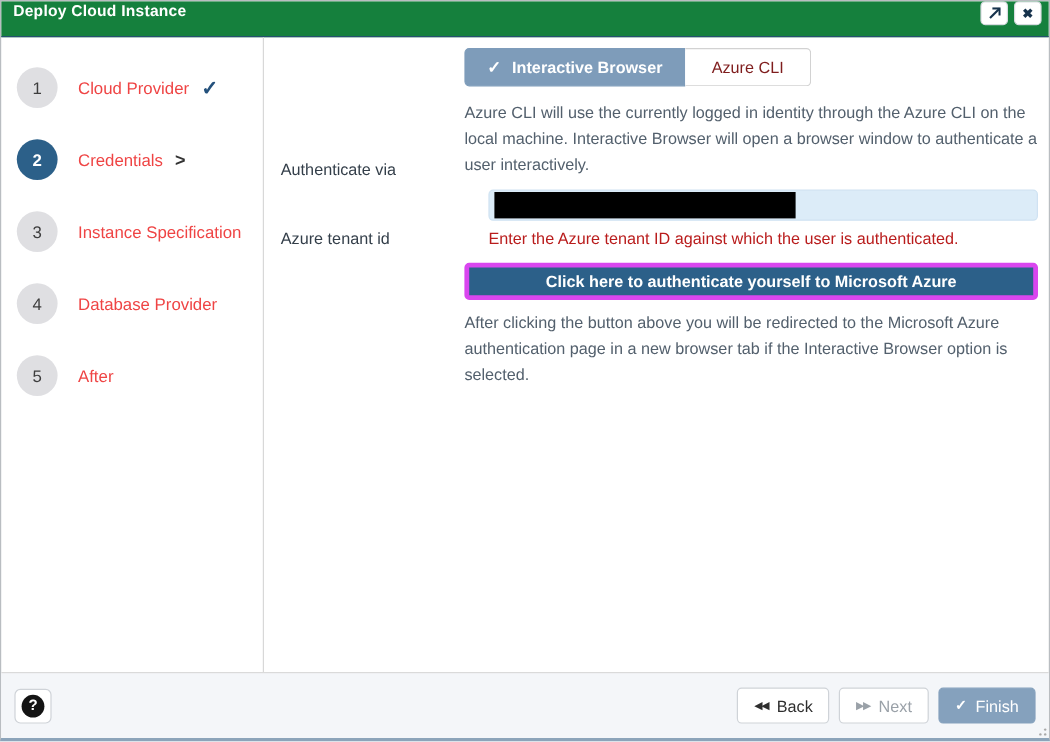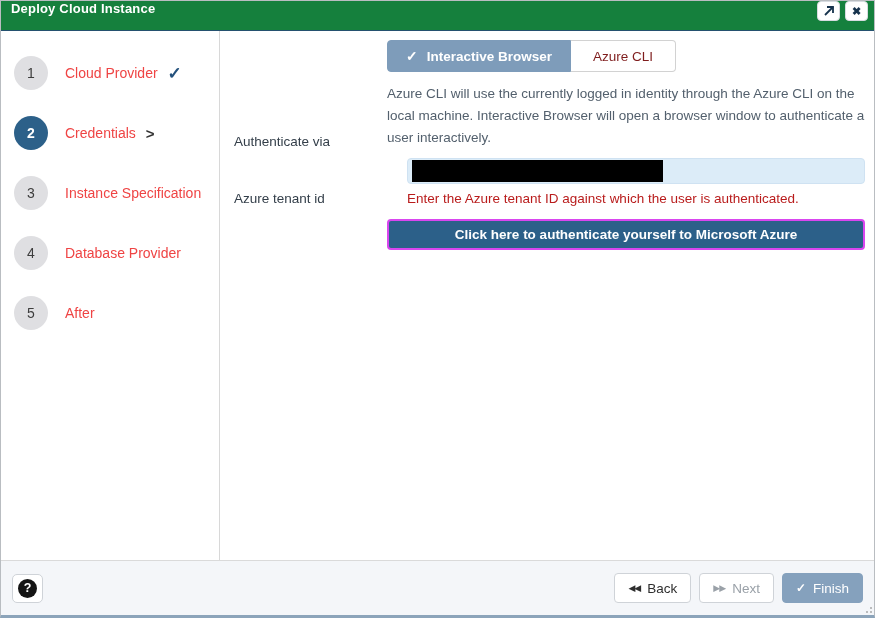--- a/index.html
+++ b/index.html
@@ -65,21 +65,21 @@
     position:relative; height:26px; background:#dcecf8; border:1px solid #cfe2f2;
     border-radius:4px; width:100%; cursor:text;
   }
   .redaction{
     position:absolute; left:4px; top:1px; bottom:1px; width:55%; background:#000;
   }
   .helper{ margin-top:7px; font-size:13.5px; color:#b91c1c; }
   
   .auth-row{ margin-top:13px; }
   .auth-btn{
-    width:100%; height:31px; background:#2c6089; border:2px solid #d946ef;
+    width:100%; height:31px; background:#2c6089; border:4px solid #d946ef;
     border-radius:4px; color:#fff; font-size:13.5px; font-weight:bold;
     font-family:"Liberation Sans", sans-serif; cursor:pointer;
   }
   .auth-para{ margin-top:8px; max-width:485px; }
   
   .footer{
     height:55px; flex:none; background:#f4f6f9; border-top:1px solid #dadada;
     display:flex; align-items:center; padding:0 11px;
   }
   .help-btn{
@@ -190,20 +190,21 @@
             <span class="redaction"></span>
           </div>
           <div class="helper">Enter the Azure tenant ID against which the user is authenticated.</div>
         </div>
       </div>
 
       <div class="form-row auth-row">
         <div class="row-label"></div>
         <div class="row-control">
           <button class="auth-btn">Click here to authenticate yourself to Microsoft Azure</button>
+          <div class="para auth-para">After clicking the button above you will be redirected to the Microsoft Azure authentication page in a new browser tab if the Interactive Browser option is selected.</div>
         </div>
       </div>
 
     </section>
   </div>
 
   <div class="footer">
     <button class="help-btn">
       <span class="help-circle">?</span>
     </button>

